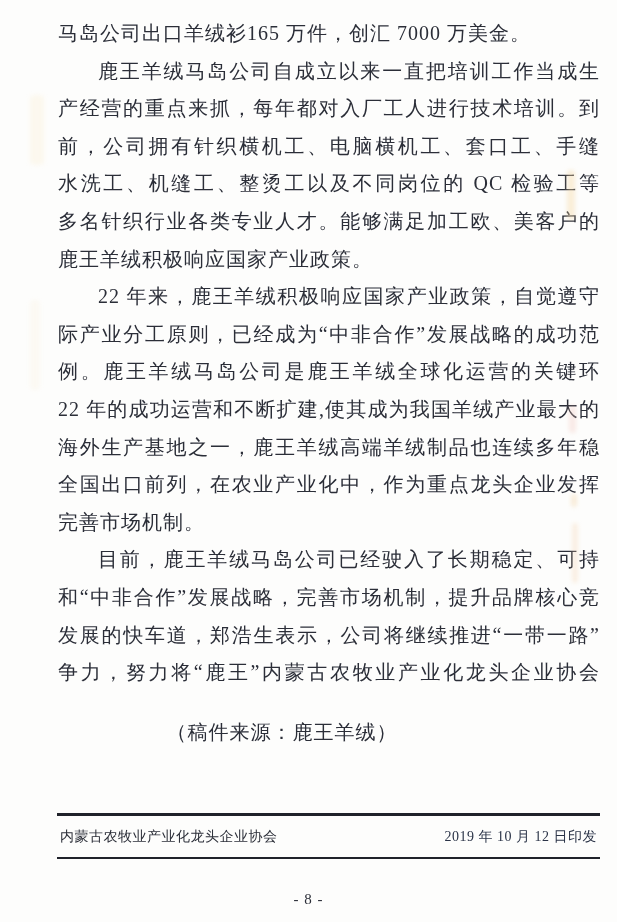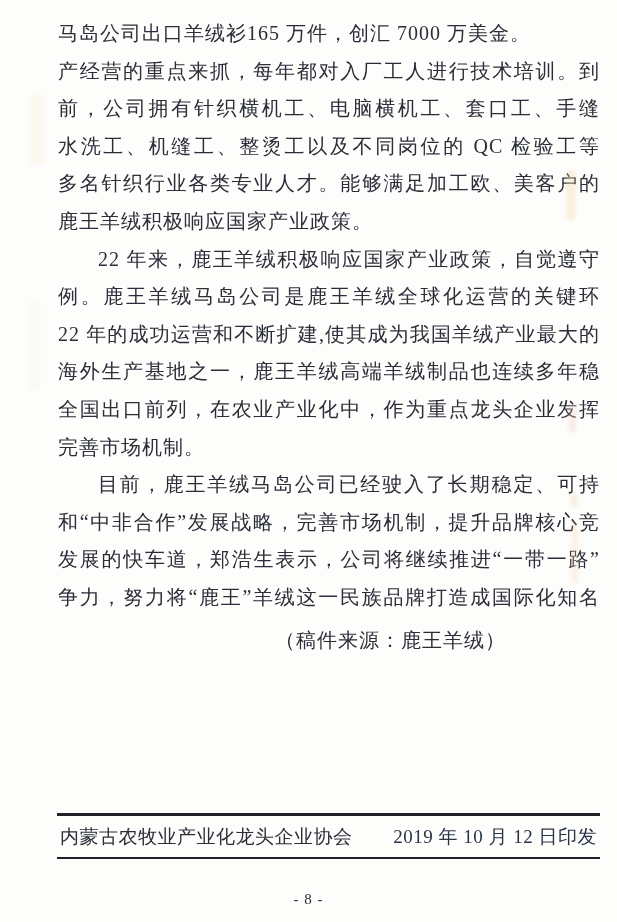--- a/index.html
+++ b/index.html
@@ -18,31 +18,31 @@
     height:37.6px;line-height:37.6px;white-space:nowrap;
     letter-spacing:1px;
   }
   .ln.j{
     white-space:normal;overflow:hidden;
     text-align:justify;text-align-last:justify;
     text-justify:inter-character;
   }
   .ln.ind{text-indent:2em;}
   .source-line{
-    height:37.6px;line-height:37.6px;margin-top:5px;
-    text-align:right;padding-right:94px;
+    height:37.6px;line-height:37.6px;margin-top:22px;
+    text-align:center;padding-right:94px;
     font-size:20px;color:#2b2e38;letter-spacing:1px;
   }
   
   .footer{
     position:absolute;left:57px;top:813px;width:543px;
     border-top:3px solid #20222a;border-bottom:2px solid #20222a;
     box-sizing:border-box;height:46px;
     display:flex;align-items:center;justify-content:space-between;
-    font-size:19px;color:#2b2e38;letter-spacing:0.5px;
+    font-size:14px;color:#2b2e38;letter-spacing:0.5px;
   }
   .footer .left{padding-left:3px;}
   .footer .right{padding-right:3px;color:#2a3347;}
   .page-number{
     position:absolute;left:0;top:891px;width:617px;
     text-align:center;font-size:15px;color:#2b2e38;letter-spacing:1px;
   }
   
   .smudge{position:absolute;border-radius:4px;filter:blur(2px);}
   .sm1{left:567px;top:170px;width:8px;height:50px;background:rgba(246,214,160,0.40);}
@@ -52,35 +52,37 @@
   .sm5{left:30px;top:95px;width:14px;height:70px;background:rgba(250,236,200,0.25);}
   .sm6{left:30px;top:300px;width:10px;height:90px;background:rgba(250,236,208,0.20);}
 </style>
 </head>
 <body>
 
 <div class="page">
 
   <div class="doc-body">
     <div class="ln">马岛公司出口羊绒衫165 万件，创汇 7000 万美金。</div>
+    <div class="ln j ind">鹿王羊绒马岛公司自成立以来一直把培训工作当成生</div>
     <div class="ln j">产经营的重点来抓，每年都对入厂工人进行技术培训。到目</div>
     <div class="ln j">前，公司拥有针织横机工、电脑横机工、套口工、手缝工、</div>
     <div class="ln j">水洗工、机缝工、整烫工以及不同岗位的 QC 检验工等 6000</div>
     <div class="ln j">多名针织行业各类专业人才。能够满足加工欧、美客户的各</div>
     <div class="ln">鹿王羊绒积极响应国家产业政策。</div>
     <div class="ln j ind">22 年来，鹿王羊绒积极响应国家产业政策，自觉遵守国</div>
+    <div class="ln j">际产业分工原则，已经成为“中非合作”发展战略的成功范</div>
     <div class="ln j">例。鹿王羊绒马岛公司是鹿王羊绒全球化运营的关键环节，</div>
     <div class="ln j">22 年的成功运营和不断扩建,使其成为我国羊绒产业最大的</div>
     <div class="ln j">海外生产基地之一，鹿王羊绒高端羊绒制品也连续多年稳居</div>
     <div class="ln j">全国出口前列，在农业产业化中，作为重点龙头企业发挥了</div>
     <div class="ln">完善市场机制。</div>
     <div class="ln j ind">目前，鹿王羊绒马岛公司已经驶入了长期稳定、可持续</div>
     <div class="ln j">和“中非合作”发展战略，完善市场机制，提升品牌核心竞</div>
     <div class="ln j">发展的快车道，郑浩生表示，公司将继续推进“一带一路”</div>
-    <div class="ln j">争力，努力将“鹿王”羊绒这一民族品牌打造成国际化知名</div>
+    <div class="ln j">争力，努力将“鹿王”内蒙古农牧业产业化龙头企业协会</div>
     <div class="source-line">（稿件来源：鹿王羊绒）</div>
   </div>
 
   <div class="footer">
     <span class="left">内蒙古农牧业产业化龙头企业协会</span>
     <span class="right">2019 年 10 月 12 日印发</span>
   </div>
 
   <div class="page-number">- 8 -</div>
 

